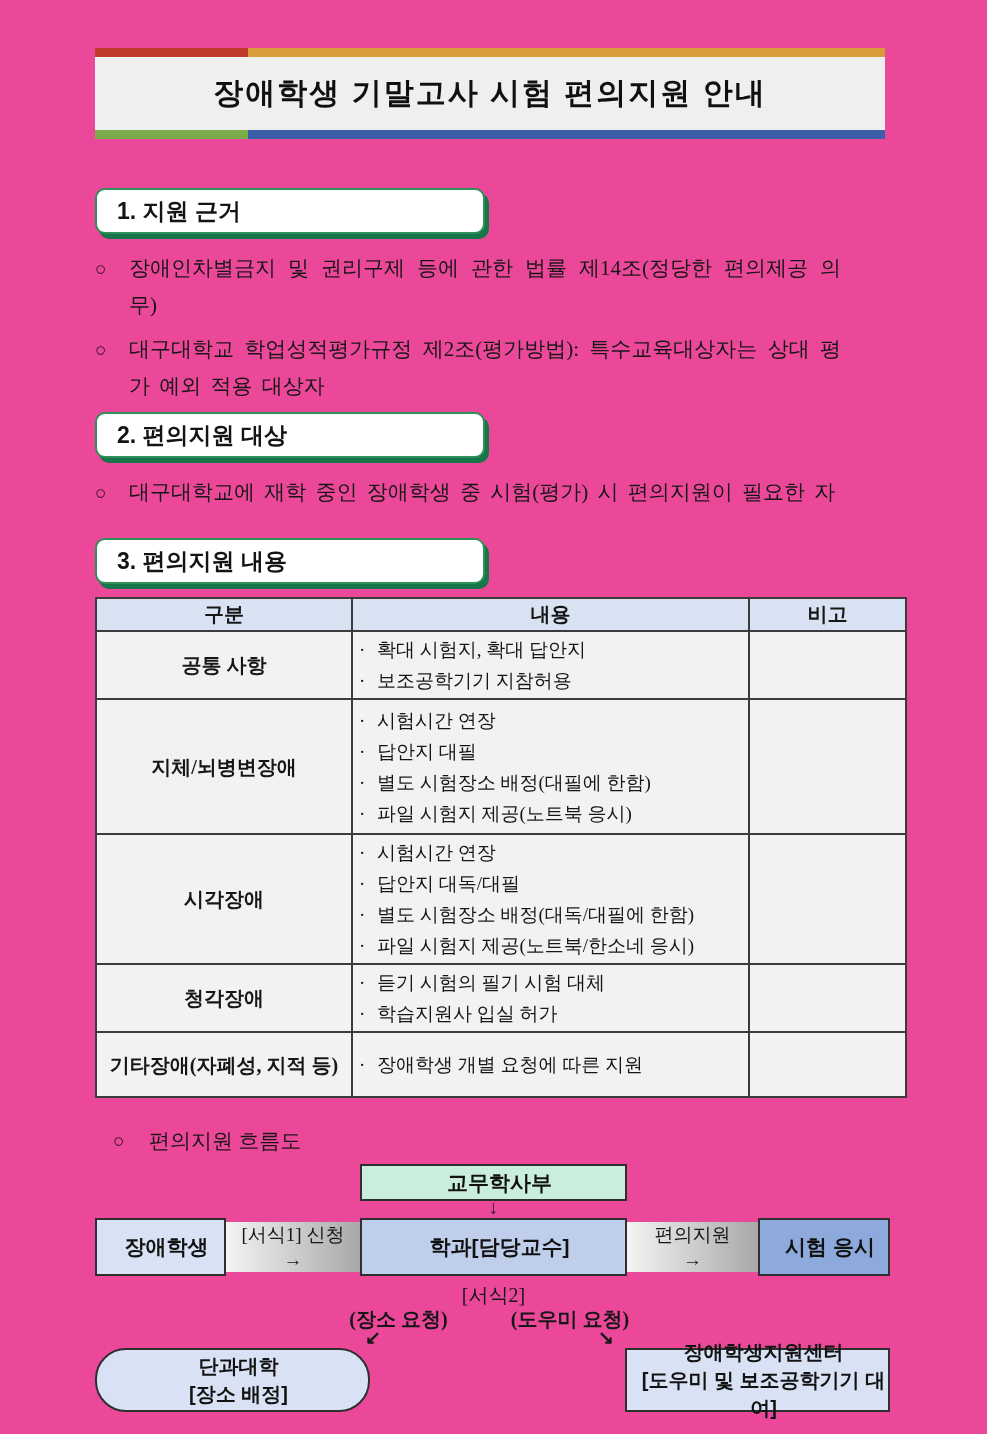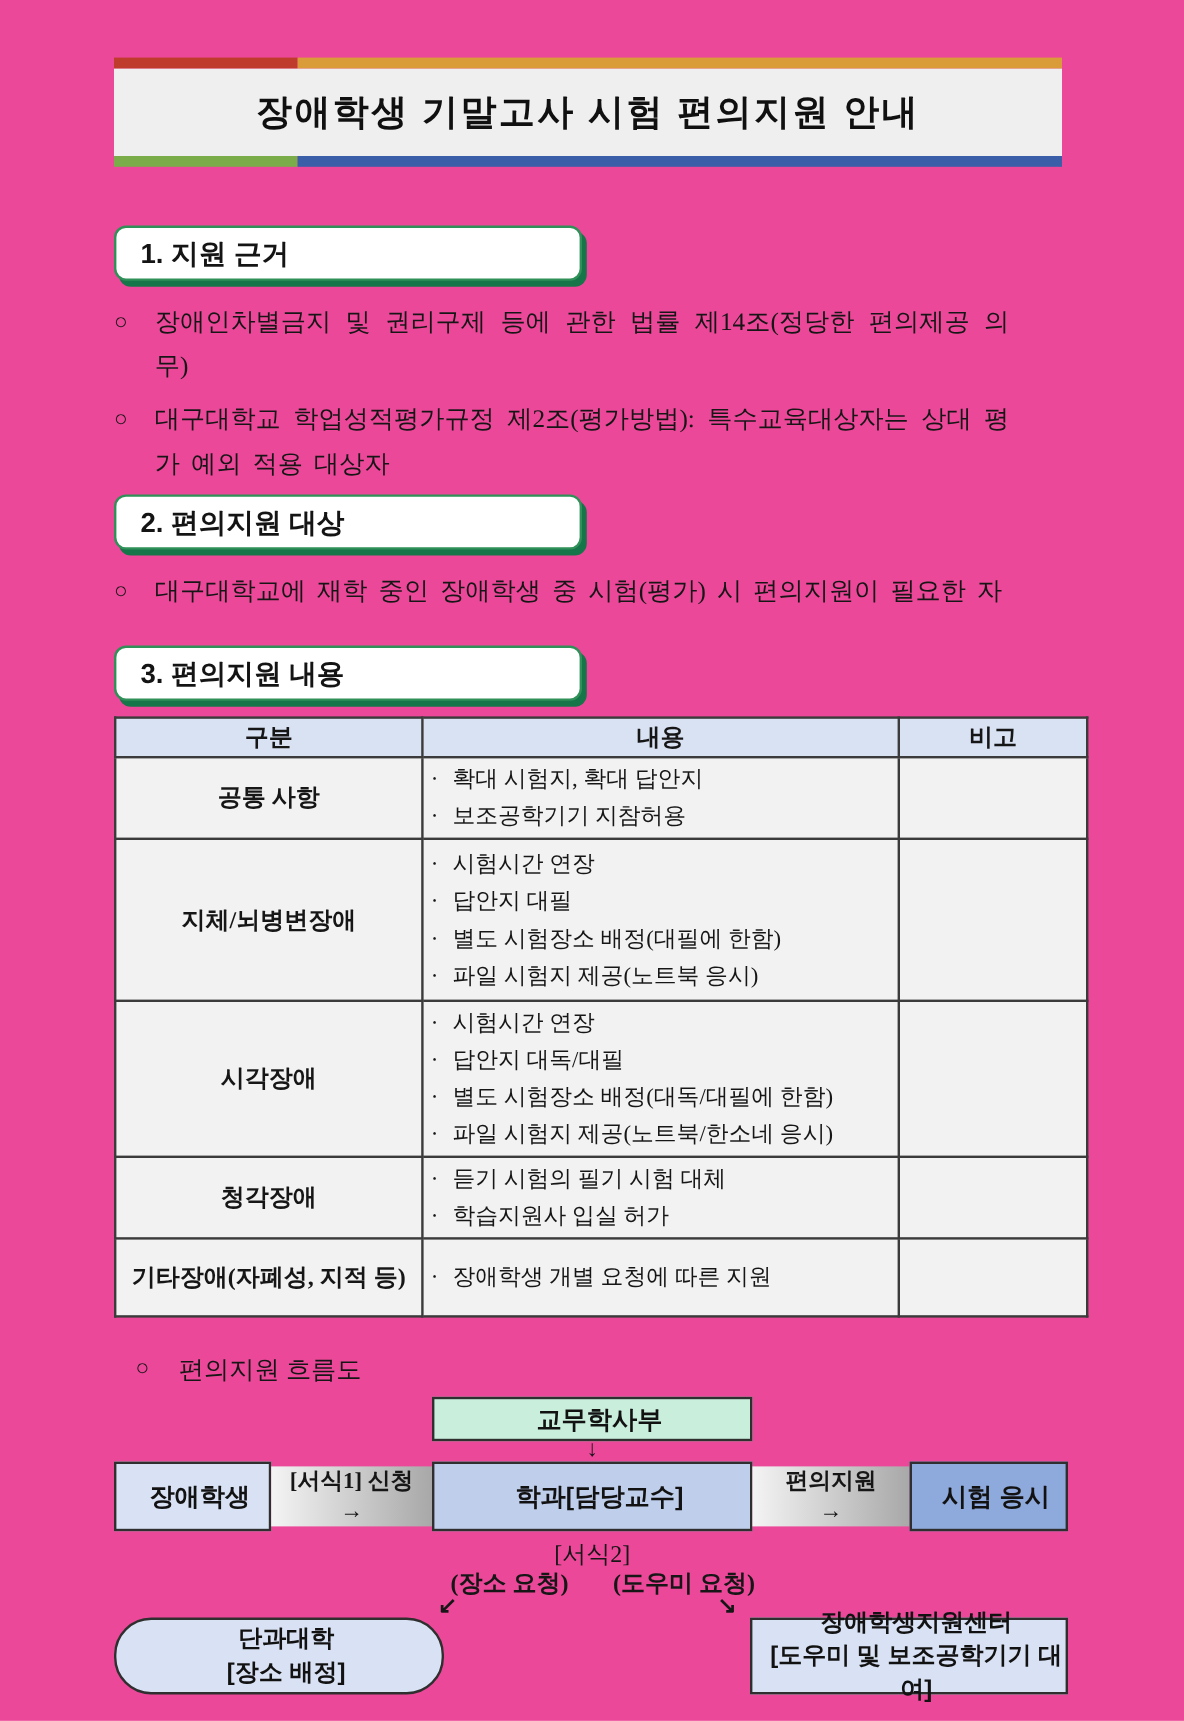--- a/index.html
+++ b/index.html
@@ -67,27 +67,27 @@
   .box-top{left:360px; top:1164px; width:267px; height:37px; background:var(--mint-box);}
   .box-student{left:95px; top:1218px; width:131px; height:58px; background:var(--light-blue-box);}
   .box-dept{left:360px; top:1218px; width:267px; height:58px; background:var(--periwinkle-box);}
   .box-exam{left:758px; top:1218px; width:132px; height:58px; background:var(--medium-blue-box);text-align:right;}
   .box-college{left:95px; top:1348px; width:275px; height:64px; background:var(--light-blue-box);border-radius:31px;}
   .box-center{left:625px; top:1348px; width:265px; height:64px; background:var(--light-blue-box);}
   .conn{
     position:absolute; top:1222px; height:50px;
     background:linear-gradient(to right,#f4f4f4,#a8a8a8);
     display:flex; flex-direction:column; align-items:center; justify-content:center;
-    font-size:19px; font-weight:bold; line-height:25px; font-family:"Liberation Serif", serif;
+    font-size:19px; font-weight:normal; line-height:25px; font-family:"Liberation Serif", serif;
   }
   .conn-1{left:226px; width:134px;}
   .conn-2{left:627px; width:131px;}
   .down-arrow{position:absolute; left:360px; top:1197px; width:267px; text-align:center; font-size:19px; font-weight:bold;}
   .form2-label{position:absolute; left:360px; top:1282px; width:267px; text-align:center; font-size:20px;}
-  .req-left{position:absolute; left:357px; top:1306px; width:135px; text-align:center; font-size:20px; font-weight:bold;}
+  .req-left{position:absolute; left:331px; top:1306px; width:135px; text-align:center; font-size:20px; font-weight:bold;}
   .req-right{position:absolute; left:495px; top:1306px; width:150px; text-align:center; font-size:20px; font-weight:bold;}
   .diag{position:absolute; top:1326px; font-size:19px; font-weight:bold;}
   .diag-left{left:365px;} .diag-right{left:598px;}
 </style>
 </head>
 <body>
 
 <div class="page">
 
   <div class="title-block">

